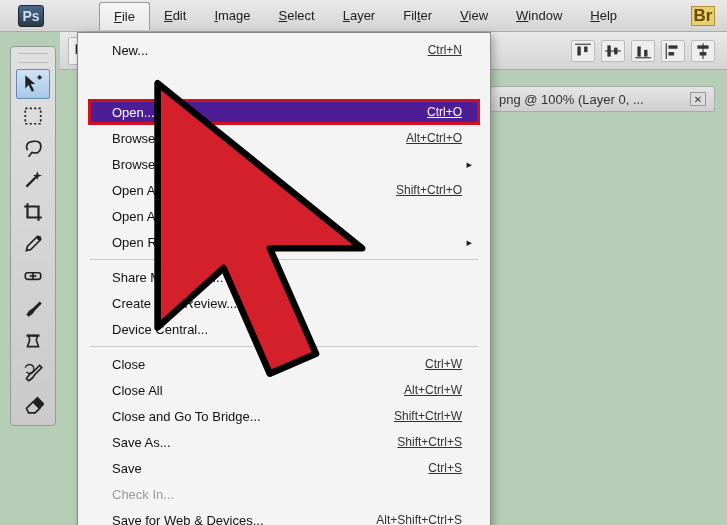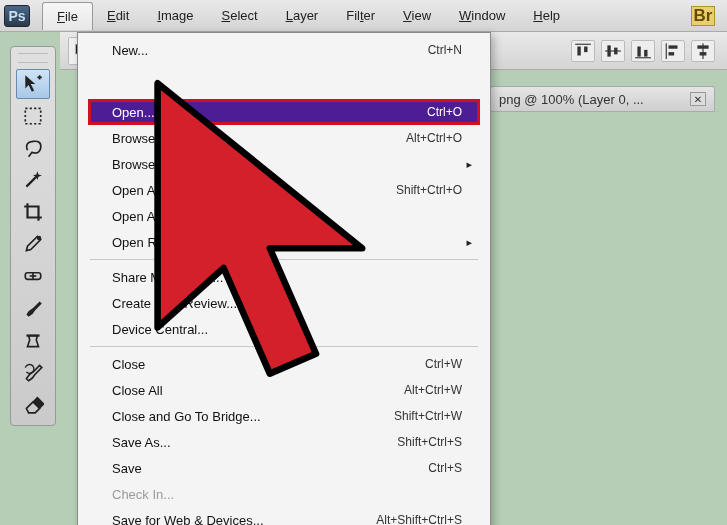--- a/index.html
+++ b/index.html
@@ -1,18 +1,18 @@
 <!DOCTYPE html>
 <html><head>
 <meta charset="utf-8">
 <style>
 * { margin: 0; padding: 0; box-sizing: border-box; font-family: "Segoe UI", Tahoma, sans-serif; font-size: 13px; }
 body { width: 727px; height: 525px; background: #b5ceb5; overflow: hidden; position: relative; }
 
-.menubar { height: 32px; background: linear-gradient(#e9e9e9,#d4d4d4); border-bottom: 1px solid #aaa; display: flex; align-items: center; padding-left: 4px; }
+.menubar { height: 32px; background: linear-gradient(#e9e9e9,#d4d4d4); border-bottom: 1px solid #aaa; display: flex; align-items: center; padding-left: 18px; gap: 43px; }
 .ps-logo { width: 26px; height: 22px; background: linear-gradient(#4a6a8a,#2a3a4a); border-radius: 3px; color: #c9dff0; font-weight: bold; font-size: 14px; display: flex; align-items: center; justify-content: center; margin-right: 12px; border: 1px solid #223; }
 .menuitem { padding: 6px 14px; color: #222; cursor: default; }
 .menuitem.open { background: linear-gradient(#f6f6f6,#e8e8e8); border: 1px solid #999; border-bottom: none; border-radius: 3px 3px 0 0; position: relative; z-index: 20; }
 .menuitem .ul { text-decoration: underline; }
 .br-badge { margin-left: auto; margin-right: 12px; width: 24px; height: 20px; background: #e8d070; border: 1px solid #b09030; display: flex; align-items: center; justify-content: center; font-size: 17px; font-weight: bold; color: #6a4a00; }
 
 .optionsbar { position: absolute; top: 32px; left: 60px; right: 0; height: 38px; background: linear-gradient(#e9e9e9,#d4d4d4); border-bottom: 1px solid #aaa; display: flex; align-items: center; padding-left: 8px; gap: 4px; z-index: 1; }
 .opt-tool { width: 28px; height: 28px; background: #f0f0f0; border: 1px solid #bbb; border-radius: 2px; display:flex;align-items:center;justify-content:center;}
 .align-icons { margin-left: auto; margin-right: 12px; display: flex; gap: 6px; }
 .align-btn { width: 24px; height: 22px; background: #eee; border: 1px solid #bbb; border-radius: 2px; display:flex;align-items:center;justify-content:center; }
@@ -21,21 +21,21 @@
 .docheader .x { margin-left: auto; width: 16px; height: 14px; background: #ddd; border: 1px solid #999; display:flex;align-items:center;justify-content:center; font-size:10px;}
 
 .toolbox { position: absolute; top: 46px; left: 10px; width: 46px; background: linear-gradient(#e0e0e0,#cacaca); border: 1px solid #999; border-radius: 4px; padding: 6px 0; display: flex; flex-direction: column; align-items: center; gap: 4px; z-index: 2; }
 .tbx-hdr { width: 30px; height: 10px; border-top: 1px solid #bbb; border-bottom: 1px solid #bbb; margin-bottom: 2px;}
 .tool { width: 34px; height: 30px; display: flex; align-items: center; justify-content: center; border-radius: 2px; }
 .tool.selected { background: linear-gradient(#cfe3f5,#a8c8e8); border: 1px solid #6a8ab0; }
 
 .dropdown { position: absolute; top: 32px; left: 77px; width: 414px; background: #f4f4f4; border: 1px solid #8a8a8a; box-shadow: 3px 3px 8px rgba(0,0,0,0.25); z-index: 10; padding: 4px 10px; }
 .dd-item { height: 26px; display: flex; align-items: center; padding: 0 18px 0 24px; color: #111; cursor: default; position: relative; }
 .dd-item .lbl { flex: 1; white-space: nowrap; overflow: hidden; }
-.dd-item .sc { color: #333; font-size: 12px; }
+.dd-item .sc { color: #333; font-size: 12px; text-decoration: underline; }
 .dd-item.highlight { background: #4c1d95; color: #fff; margin-top: 36px; }
 .dd-item.highlight .sc { color: #fff; }
 .dd-item.boxed { outline: 3px solid #d01020; outline-offset: -3px; }
 .dd-item.disabled { color: #9a9a9a; }
 .dd-item.submenu::after { content: "▸"; position: absolute; right: 8px; font-size: 11px; color: #222; }
 .dd-sep { height: 1px; background: #c8c8c8; margin: 4px 2px; }
 
 .big-cursor { position: absolute; z-index: 50; pointer-events: none; }
 
 svg.icon-s { width: 18px; height: 18px; }

